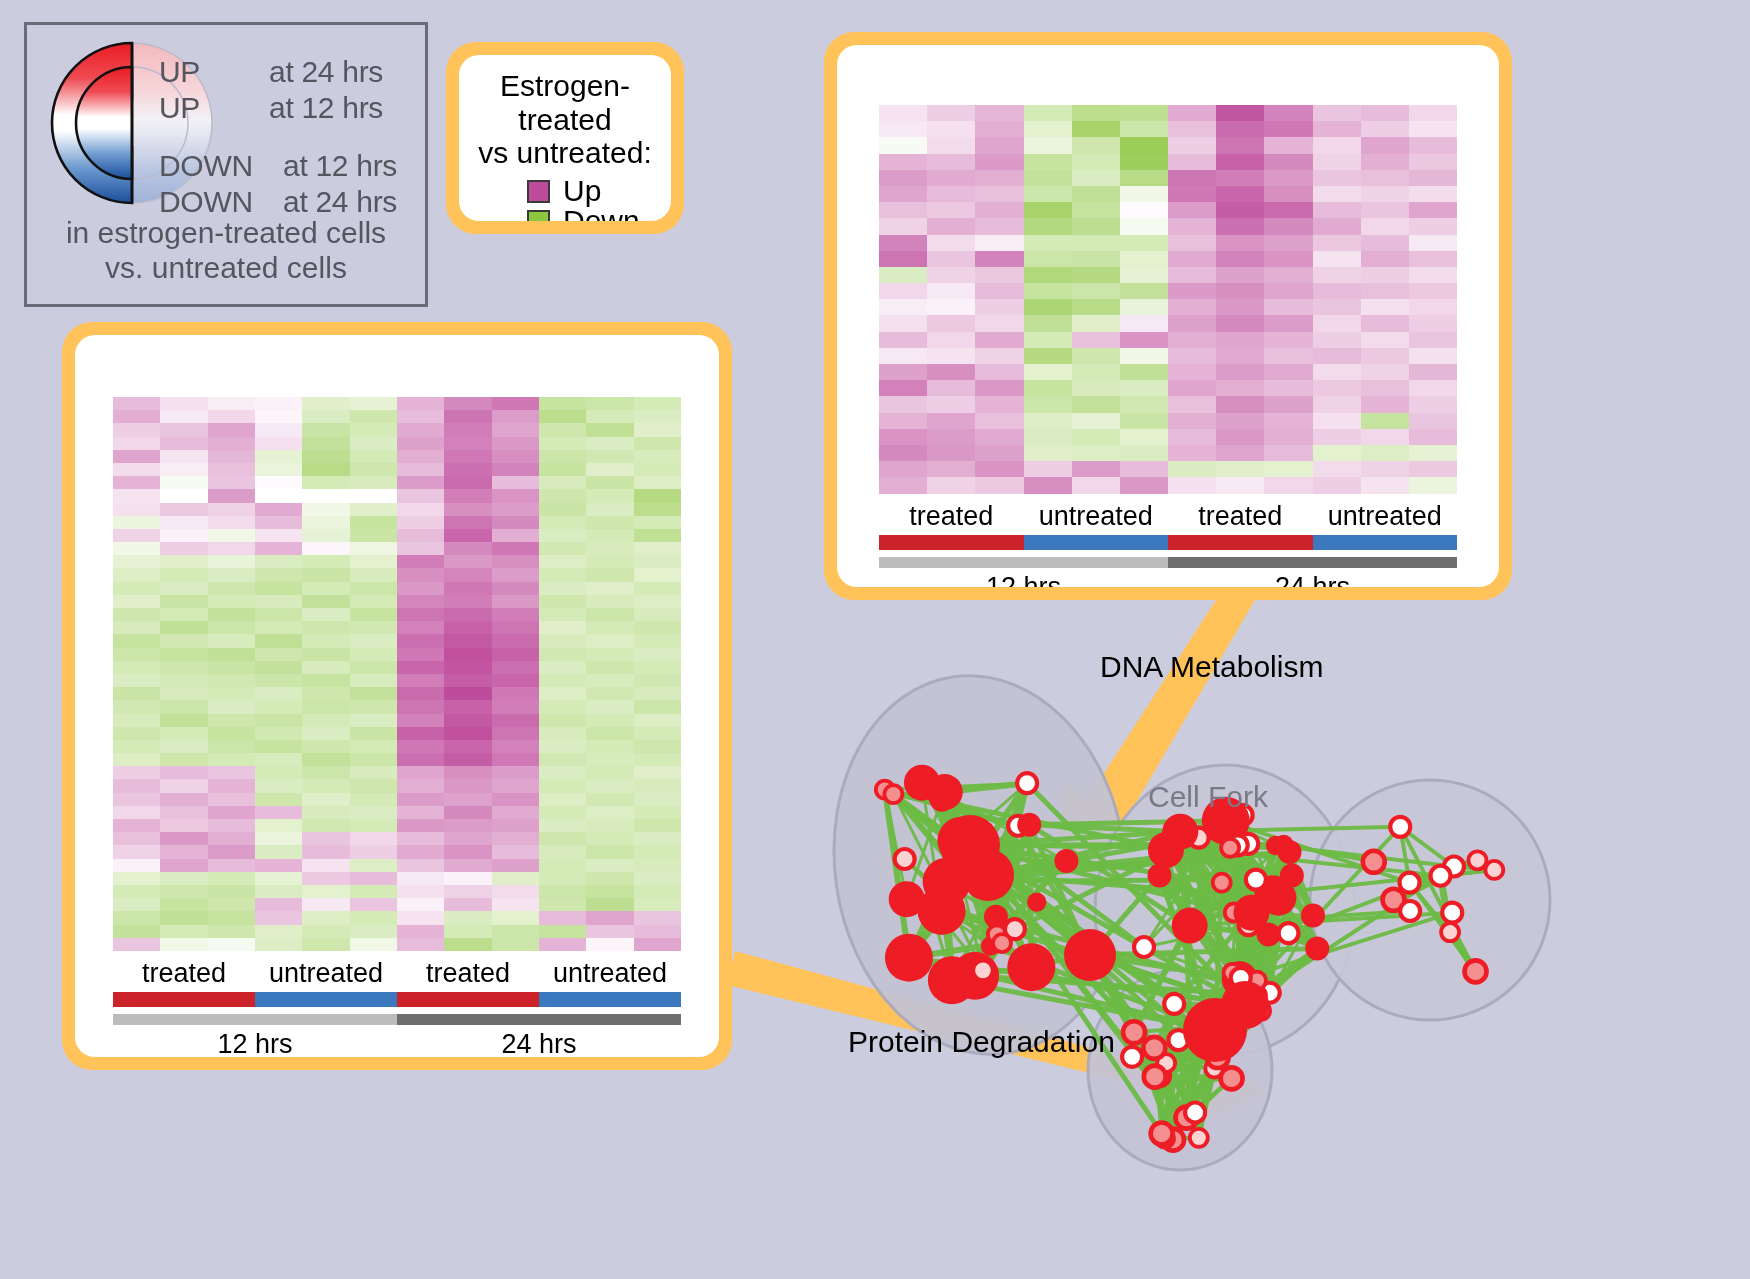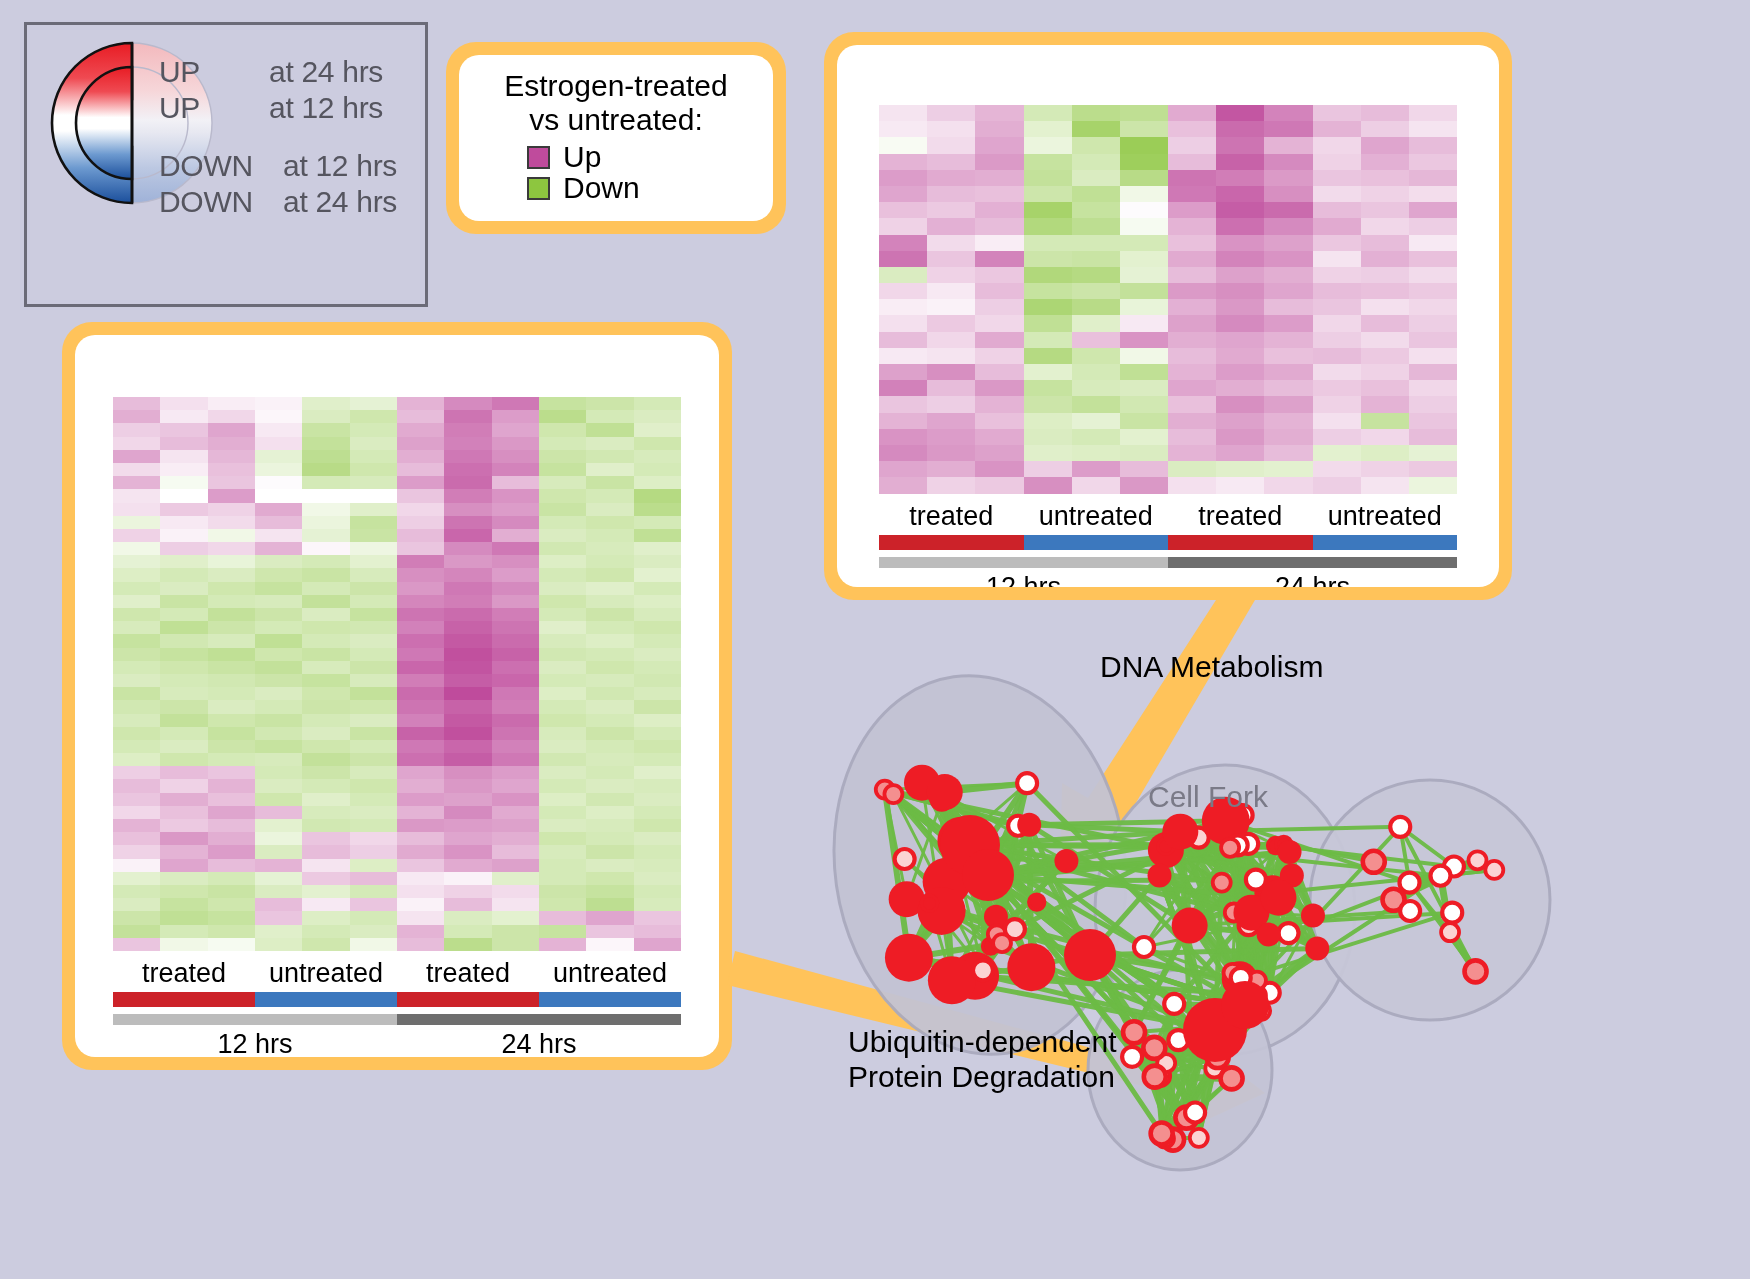--- a/index.html
+++ b/index.html
@@ -77,21 +77,21 @@
     text-align: center;
     font-size: 31px;
     color: #000;
     font-weight: normal;
     margin: 0;
     padding-top: 14px;
     letter-spacing: -0.2px;
   }
 
   
-  #legend-panel { left: 446px; top: 42px; width: 340px; height: 192px; }
+  #legend-panel { left: 446px; top: 42px; width: 238px; height: 192px; }
   #legend-panel .panel-inner { padding: 14px 10px; }
   .legend-head {
     text-align: center;
     font-size: 30px;
     line-height: 1.12;
     color: #000;
   }
   .legend-items {
     margin-top: 6px;
     padding-left: 58px;
@@ -223,20 +223,24 @@
     </div>
     <div class="key-row" style="left:132px; top:124px;">
       <span class="key-word" style="left:0; top:0;">DOWN</span>
       <span class="key-time" style="left:124px; top:0;">at 12 hrs</span>
     </div>
     <div class="key-row" style="left:132px; top:160px;">
       <span class="key-word" style="left:0; top:0;">DOWN</span>
       <span class="key-time" style="left:124px; top:0;">at 24 hrs</span>
     </div>
 
+    <div id="key-caption">
+      <div>in estrogen-treated cells</div>
+      <div>vs. untreated cells</div>
+    </div>
   </div>
 
   <div class="panel" id="legend-panel">
     <div class="panel-inner">
       <div class="legend-head">
         <div>Estrogen-treated</div>
         <div>vs untreated:</div>
       </div>
       <div class="legend-items">
         <div class="legend-item">
@@ -1603,18 +1607,17 @@
         <circle cx="300" cy="355" r="26" fill="#ee1c25"></circle>
         <circle cx="180" cy="245" r="30" fill="#ee1c25"></circle>
         <circle cx="198" cy="275" r="26" fill="#ee1c25"></circle>
         <circle cx="425" cy="430" r="32" fill="#ee1c25"></circle>
         <circle cx="455" cy="405" r="24" fill="#ee1c25"></circle>
       </svg>
 
     <div class="net-label dark" style="left:310px; top:50px;">DNA Metabolism</div>
     <div class="net-label grey" style="left:358px; top:180px;">Cell Fork</div>
     <div class="net-label dark" style="left:58px; top:425px;">
-      <div>Ubiquitin-dependent</div>
       <div>Protein Degradation</div>
     </div>
   </div>
 
 </div>
 
 </body></html>

